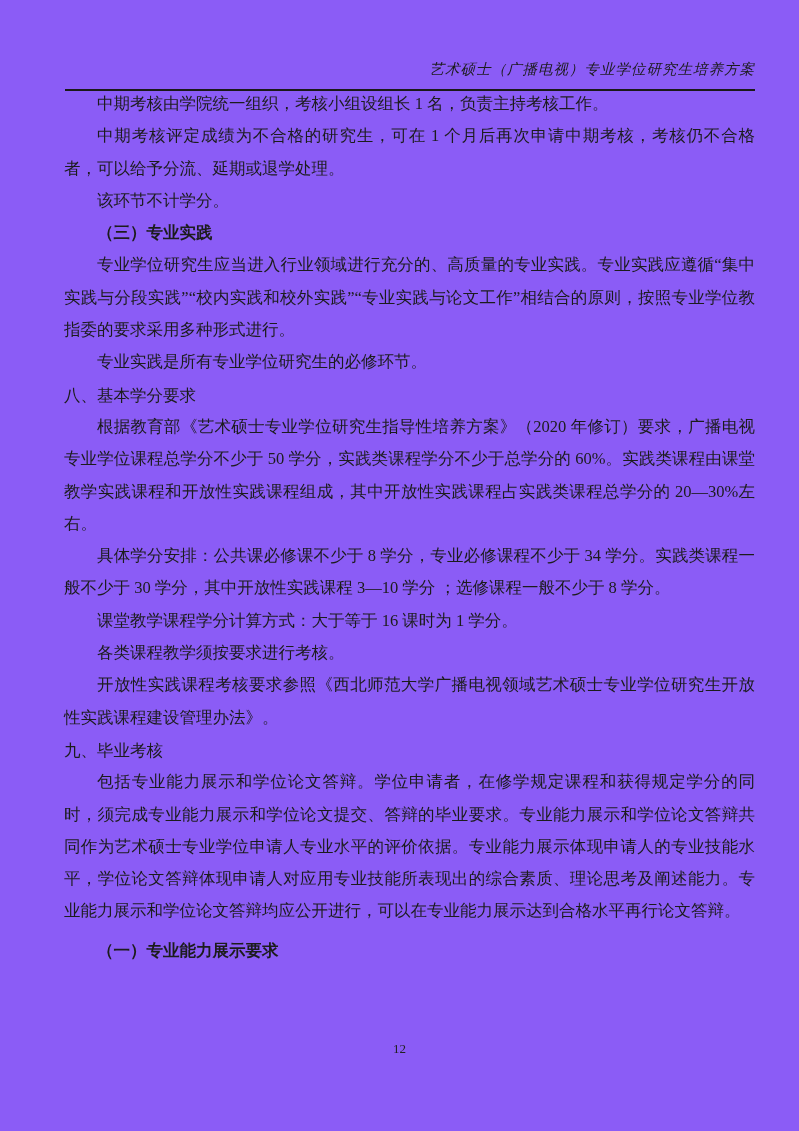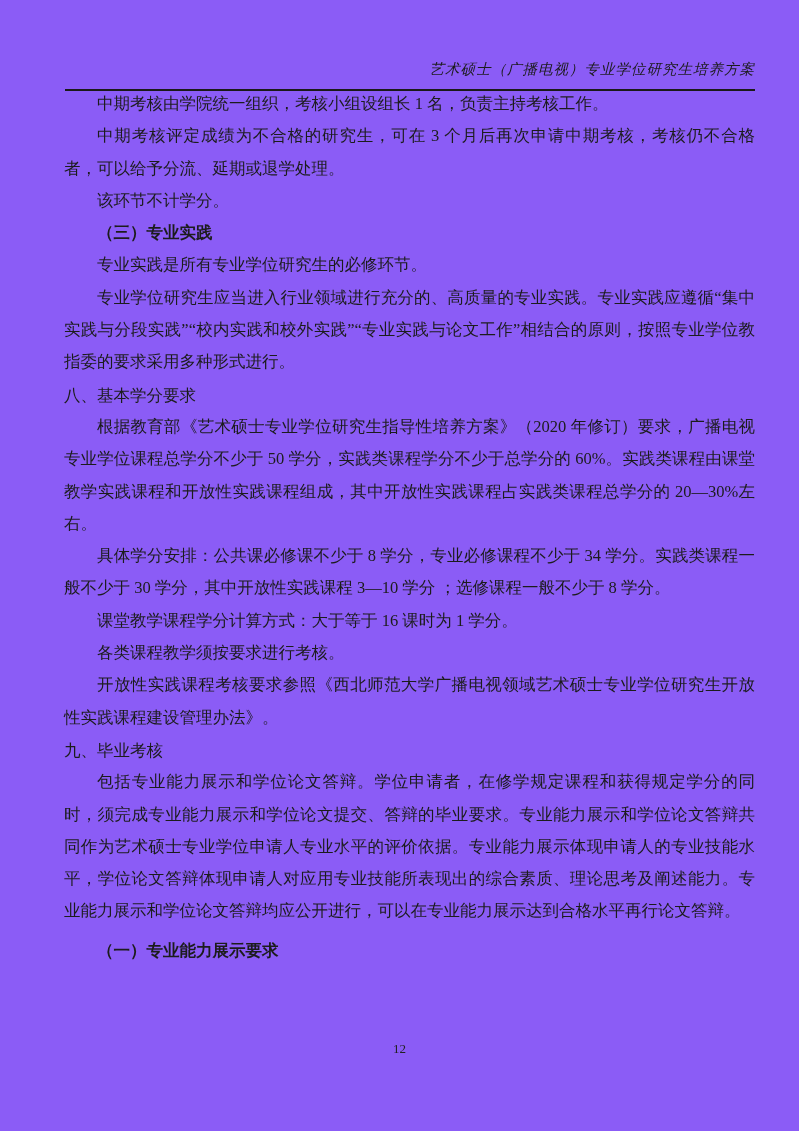--- a/index.html
+++ b/index.html
@@ -65,25 +65,25 @@
 <body>
 
 <div class="page">
 
   <div class="running-header">艺术硕士（广播电视）专业学位研究生培养方案</div>
 
   <div class="header-rule"></div>
 
   <div class="content">
     <p class="p-body">中期考核由学院统一组织，考核小组设组长 1 名，负责主持考核工作。</p>
-    <p class="p-body">中期考核评定成绩为不合格的研究生，可在 3 个月后再次申请中期考核，考核仍不合格者，可以给予分流、延期或退学处理。</p>
+    <p class="p-body">中期考核评定成绩为不合格的研究生，可在 1 个月后再次申请中期考核，考核仍不合格者，可以给予分流、延期或退学处理。</p>
     <p class="p-body">该环节不计学分。</p>
     <p class="p-h2">（三）专业实践</p>
+    <p class="p-body">专业学位研究生应当进入行业领域进行充分的、高质量的专业实践。专业实践应遵循“集中实践与分段实践”“校内实践和校外实践”“专业实践与论文工作”相结合的原则，按照专业学位教指委的要求采用多种形式进行。</p>
     <p class="p-body">专业实践是所有专业学位研究生的必修环节。</p>
-    <p class="p-body">专业学位研究生应当进入行业领域进行充分的、高质量的专业实践。专业实践应遵循“集中实践与分段实践”“校内实践和校外实践”“专业实践与论文工作”相结合的原则，按照专业学位教指委的要求采用多种形式进行。</p>
     <p class="p-h1">八、基本学分要求</p>
     <p class="p-body">根据教育部《艺术硕士专业学位研究生指导性培养方案》（2020 年修订）要求，广播电视专业学位课程总学分不少于 50 学分，实践类课程学分不少于总学分的 60%。实践类课程由课堂教学实践课程和开放性实践课程组成，其中开放性实践课程占实践类课程总学分的 20—30%左右。</p>
     <p class="p-body">具体学分安排：公共课必修课不少于 8 学分，专业必修课程不少于 34 学分。实践类课程一般不少于 30 学分，其中开放性实践课程 3—10 学分 ；选修课程一般不少于 8 学分。</p>
     <p class="p-body">课堂教学课程学分计算方式：大于等于 16 课时为 1 学分。</p>
     <p class="p-body">各类课程教学须按要求进行考核。</p>
     <p class="p-body">开放性实践课程考核要求参照《西北师范大学广播电视领域艺术硕士专业学位研究生开放性实践课程建设管理办法》。</p>
     <p class="p-h1">九、毕业考核</p>
     <p class="p-body">包括专业能力展示和学位论文答辩。学位申请者，在修学规定课程和获得规定学分的同时，须完成专业能力展示和学位论文提交、答辩的毕业要求。专业能力展示和学位论文答辩共同作为艺术硕士专业学位申请人专业水平的评价依据。专业能力展示体现申请人的专业技能水平，学位论文答辩体现申请人对应用专业技能所表现出的综合素质、理论思考及阐述能力。专业能力展示和学位论文答辩均应公开进行，可以在专业能力展示达到合格水平再行论文答辩。</p>
     <p class="p-h2">（一）专业能力展示要求</p>
   </div>

